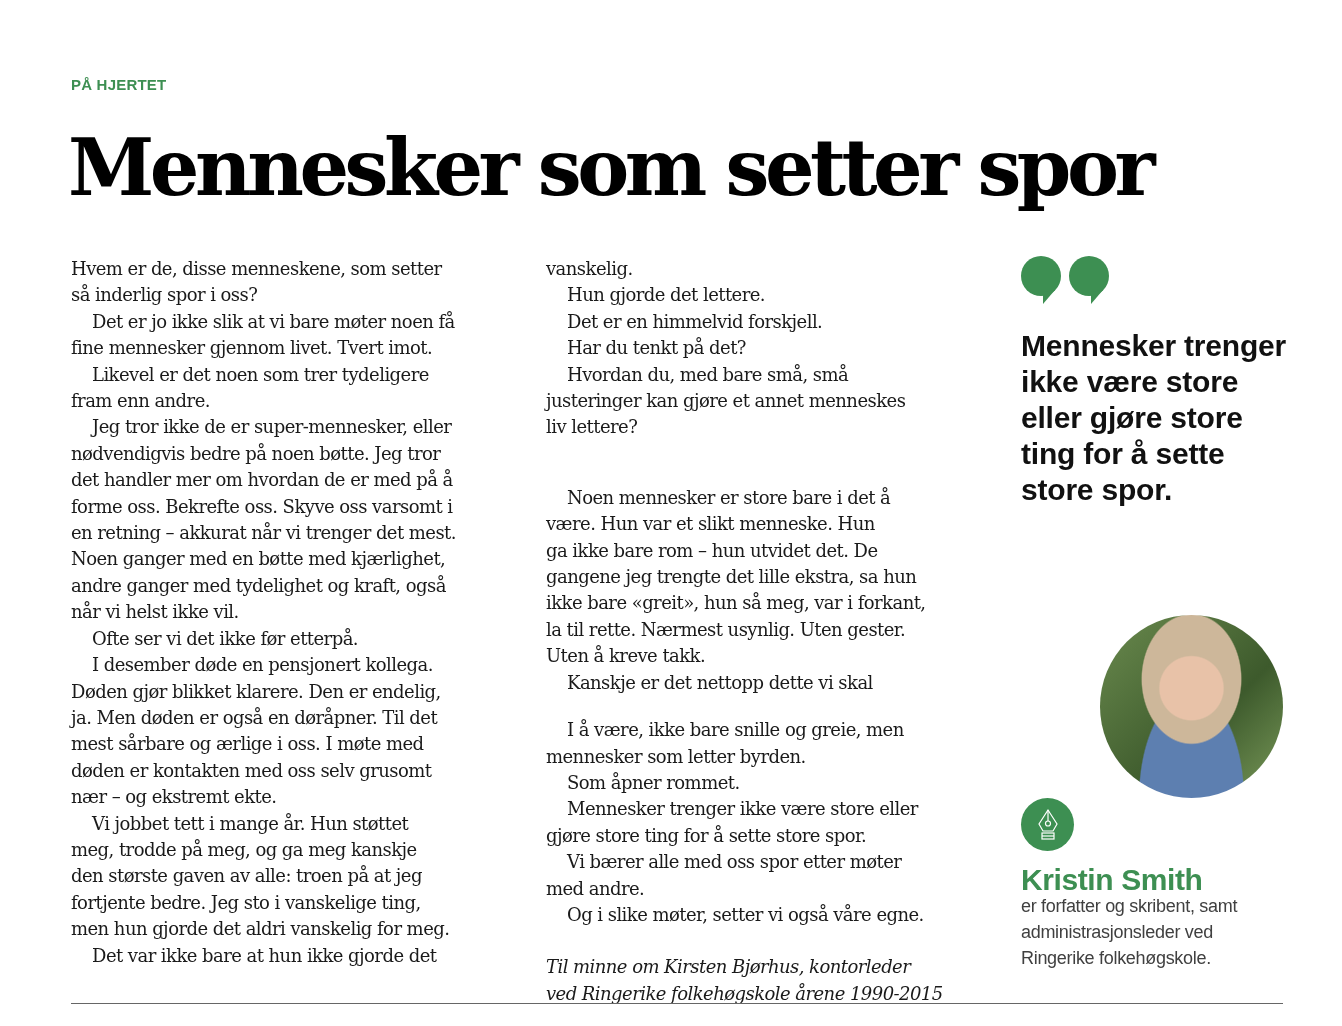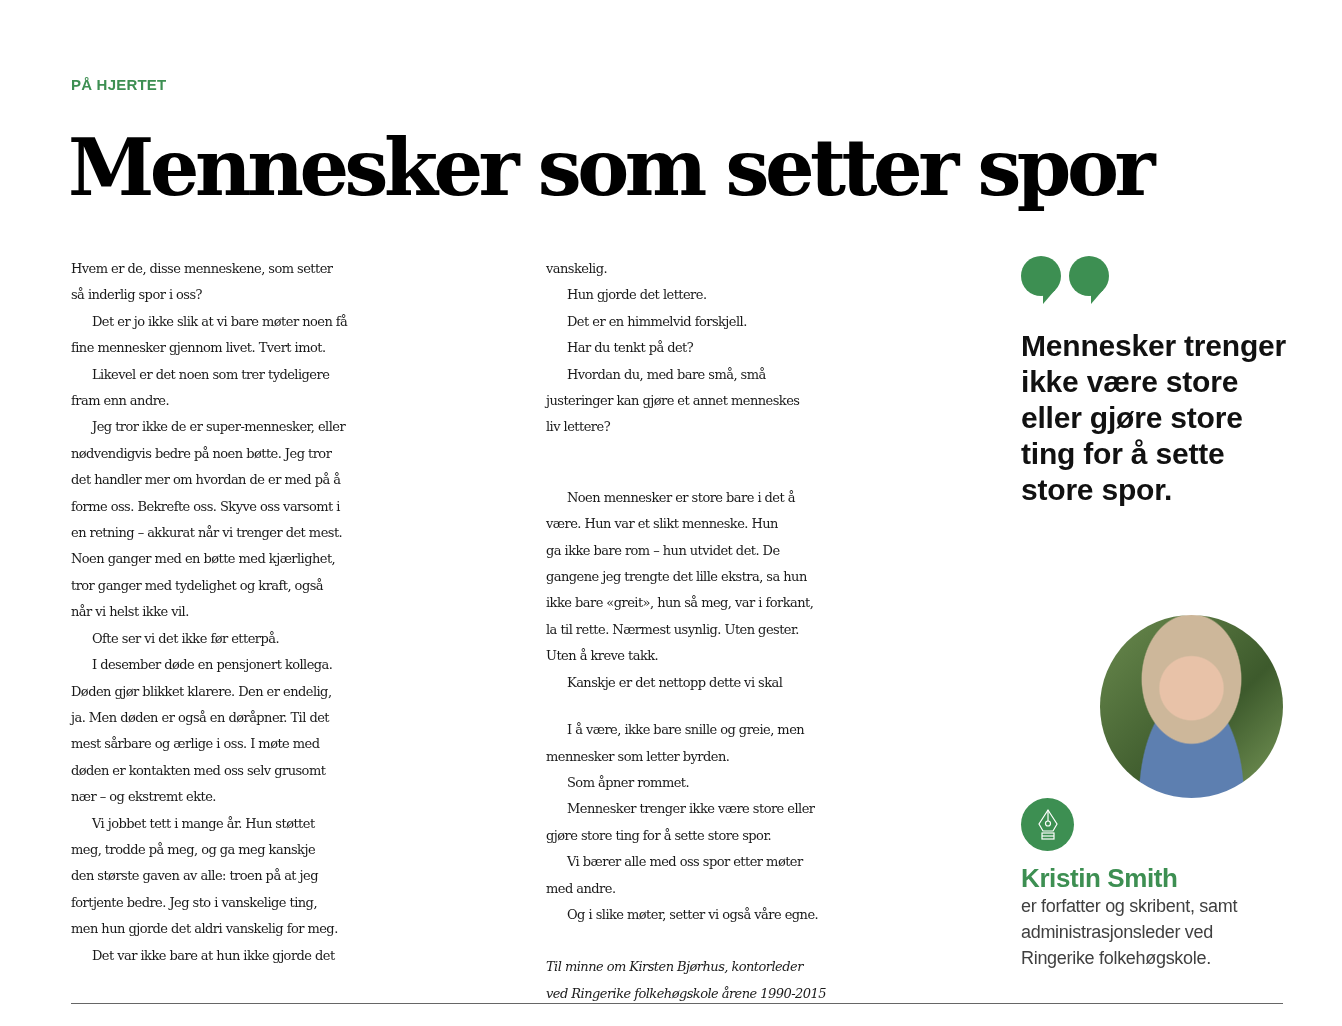--- a/index.html
+++ b/index.html
@@ -10,21 +10,21 @@
     font-size: 15px; letter-spacing: 0.2px; color: #3d8f52;
   }
   .title {
     position: absolute; left: 68px; top: 118px; margin: 0;
     font-family: "DejaVu Serif", serif; font-weight: 700;
     font-size: 78px; line-height: 100px; letter-spacing: -4.5px; color: #000;
     white-space: nowrap;
   }
   .col {
     position: absolute; top: 256px;
-    font-family: "DejaVu Serif", serif; font-size: 13px; line-height: 26.4px;
+    font-family: "DejaVu Serif", serif; font-size: 18px; line-height: 26.4px;
     color: #1a1a1a; letter-spacing: -0.55px;
   }
   .col1 { left: 71px; width: 440px; }
   .col2 { left: 546px; width: 430px; }
   .col p { margin: 0; }
   .col p.ind { text-indent: 21px; }
   .col span.line { display: block; white-space: nowrap; }
   .dedication {
     margin-top: 26px !important; font-style: italic;
   }
@@ -44,21 +44,21 @@
                 linear-gradient(135deg, #6a8a4e, #3d5a2c 60%, #7a9a5a);
   }
   .pen-badge {
     position: absolute; left: 1021px; top: 798px; width: 53px; height: 53px;
     border-radius: 50%; background: #3d8f52;
     display: flex; align-items: center; justify-content: center;
   }
   .author-name {
     position: absolute; left: 1021px; top: 863px;
     font-family: "Liberation Sans", sans-serif; font-weight: 700;
-    font-size: 26px; color: #3d8f52; letter-spacing: -0.4px;
+    font-size: 30px; color: #3d8f52; letter-spacing: -0.4px;
   }
   .author-bio {
     position: absolute; left: 1021px; top: 893px; width: 280px;
     font-family: Liberation Sans, sans-serif; font-size: 18px; line-height: 26px;
     color: #404040; letter-spacing: -0.3px;
   }
   .author-bio span { display: block; white-space: nowrap; }
   .rule {
     position: absolute; left: 71px; top: 1003px; width: 1212px; height: 0;
     border-top: 1.5px solid #666;
@@ -83,21 +83,21 @@
       <span class="line" style="padding-left: 21px;">Likevel er det noen som trer tydeligere</span>
       <span class="line">fram enn andre.</span>
     </p>
     <p class="ind" style="text-indent: 0px;">
       <span class="line" style="padding-left: 21px;">Jeg tror ikke de er super-mennesker, eller</span>
       <span class="line">nødvendigvis bedre på noen bøtte. Jeg tror</span>
       <span class="line">det handler mer om hvordan de er med på å</span>
       <span class="line">forme oss. Bekrefte oss. Skyve oss varsomt i</span>
       <span class="line">en retning – akkurat når vi trenger det mest.</span>
       <span class="line">Noen ganger med en bøtte med kjærlighet,</span>
-      <span class="line">tror ganger med tydelighet og kraft, også</span>
+      <span class="line">andre ganger med tydelighet og kraft, også</span>
       <span class="line">når vi helst ikke vil.</span>
     </p>
     <p class="ind" style="text-indent: 0px;">
       <span class="line" style="padding-left: 21px;">Ofte ser vi det ikke før etterpå.</span>
     </p>
     <p class="ind" style="text-indent: 0px;">
       <span class="line" style="padding-left: 21px;">I desember døde en pensjonert kollega.</span>
       <span class="line">Døden gjør blikket klarere. Den er endelig,</span>
       <span class="line">ja. Men døden er også en døråpner. Til det</span>
       <span class="line">mest sårbare og ærlige i oss. I møte med</span>

